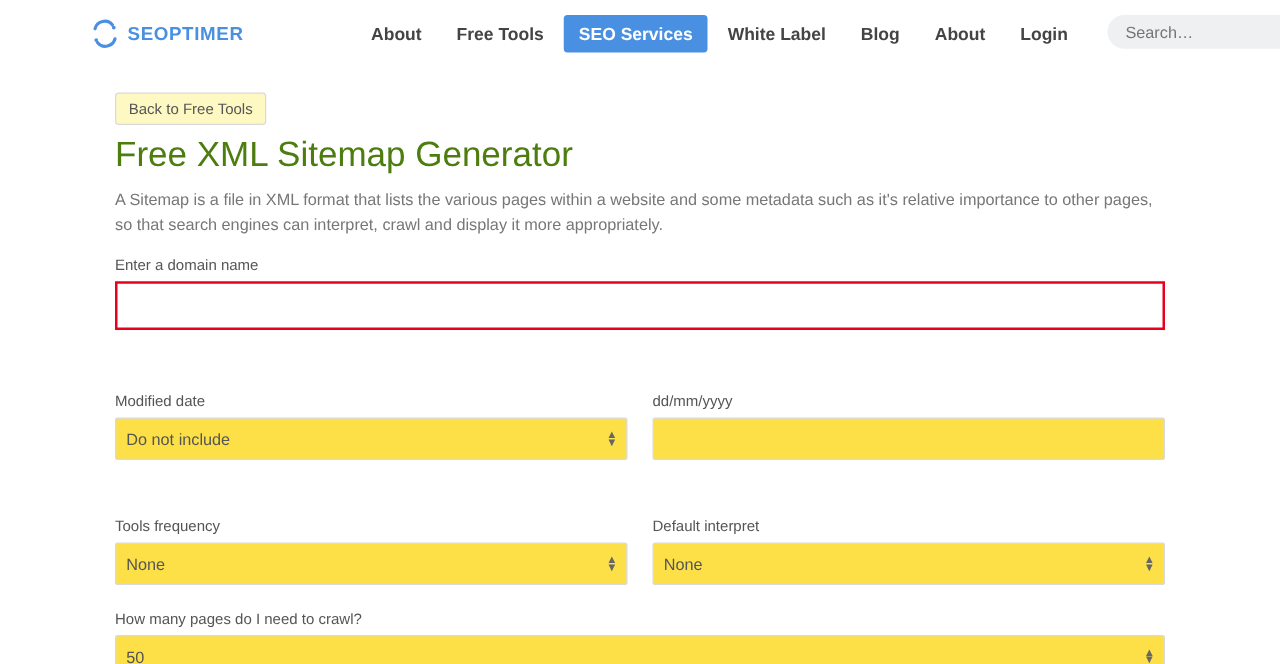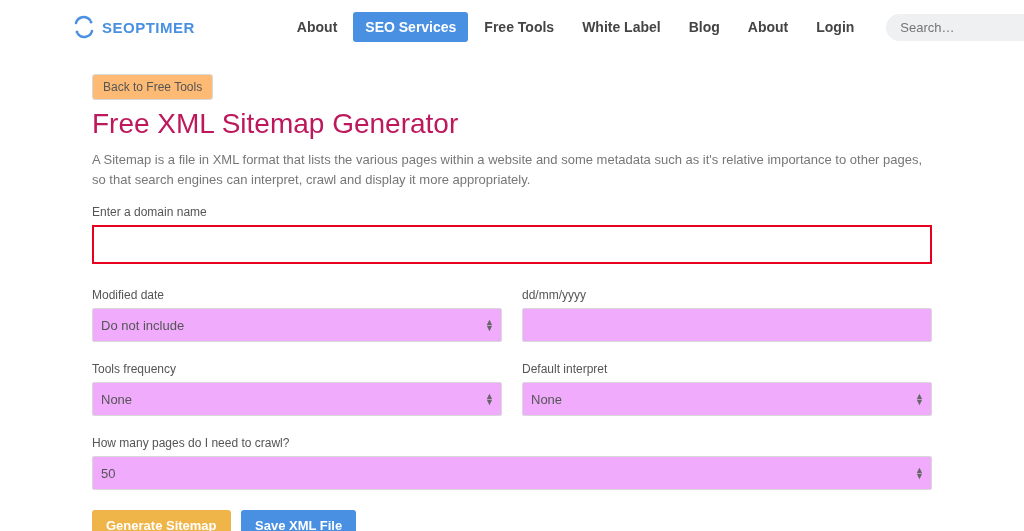--- a/index.html
+++ b/index.html
@@ -1,42 +1,42 @@
 <!DOCTYPE html>
 <html><head>
   <meta charset="utf-8">
   <style>
     * { margin: 0; padding: 0; box-sizing: border-box; }
     body { font-family: -apple-system, BlinkMacSystemFont, "Segoe UI", Helvetica, Arial, sans-serif; background: #fff; color: #333; }
     .container { max-width: 840px; margin: 0 auto; padding: 0 20px; }
     
     
-    .header { display: flex; align-items: center; padding: 12px 20px; max-width: 920px; margin: 0 auto; }
+    .header { display: flex; padding: 12px 20px; max-width: 920px; margin: 0 auto; }
     .logo { display: flex; align-items: center; gap: 6px; }
     .logo-text { color: #4a90e2; font-weight: 700; font-size: 15px; letter-spacing: 0.5px; }
     .nav { display: flex; align-items: center; gap: 4px; margin-left: 90px; flex: 1; }
     .nav-item { color: #444; font-size: 14px; font-weight: 600; text-decoration: none; padding: 7px 12px; border-radius: 3px; white-space: nowrap; }
     .nav-item.active { background: #4a90e2; color: #fff; }
     .search-wrap { position: relative; margin-left: 20px; }
     .search-input { background: #eef0f2; border: none; border-radius: 20px; padding: 6px 30px 6px 14px; font-size: 13px; color: #888; width: 160px; outline: none; }
     .search-icon-el { position: absolute; right: 10px; top: 50%; transform: translateY(-50%); color: #aaa; font-size: 12px; pointer-events: none; }
     
     
     .content { padding: 20px 0 40px; }
-    .back-btn { display: inline-block; border: 1px solid #d9d9d9; border-radius: 3px; padding: 5px 10px; font-size: 12px; color: #555; background: #fdba74; cursor: pointer; margin-bottom: 8px; }
-    .page-title { font-size: 28px; font-weight: 400; color: #be185d; margin-bottom: 10px; }
+    .back-btn { display: inline-block; border: 1px solid #d9d9d9; border-radius: 3px; padding: 5px 10px; font-size: 12px; color: #555; background: #fef9c3; cursor: pointer; margin-bottom: 8px; }
+    .page-title { font-size: 28px; font-weight: 400; color: #4d7c0f; margin-bottom: 10px; }
     .page-desc { font-size: 13px; color: #777; line-height: 1.5; margin-bottom: 16px; }
     
     .form-label { font-size: 12px; font-weight: 400; color: #555; margin-bottom: 6px; display: block; }
     .domain-input { width: 100%; border: 2px solid #e8001f; padding: 10px 8px; font-size: 13px; outline: none; margin-bottom: 24px; }
     
     .row { display: flex; gap: 20px; margin-bottom: 20px; }
-    .col { flex: 1; }
+    .col { flex: 1; margin-top: 26px; }
     
-    .select, .text-input { width: 100%; border: 1px solid #d9d9d9; border-radius: 2px; padding: 8px 8px; font-size: 13px; color: #555; background: #f0abfc; outline: none; height: 34px; }
+    .select, .text-input { width: 100%; border: 1px solid #d9d9d9; border-radius: 2px; padding: 8px 8px; font-size: 13px; color: #555; background: #fde047; outline: none; height: 34px; }
     .select { appearance: none; -webkit-appearance: none; background-image: none; }
     .select-wrap { position: relative; }
     .select-arrows { position: absolute; right: 8px; top: 50%; transform: translateY(-50%); pointer-events: none; font-size: 9px; color: #666; line-height: 0.7; display: flex; flex-direction: column; }
     
     .btn-group { margin-top: 20px; margin-bottom: 14px; }
     .btn { border: none; border-radius: 3px; padding: 8px 14px; font-size: 13px; font-weight: 600; color: #fff; cursor: pointer; }
     .btn-primary { background: #f0b548; }
     .btn-secondary { background: #4a90e2; margin-left: 6px; }
   </style>
 </head>
@@ -47,22 +47,22 @@
     <svg width="24" height="24" viewBox="0 0 24 24">
       <path fill="none" stroke="#4a90e2" stroke-width="2.5" stroke-linecap="round" d="M4 8 A8 8 0 0 1 18 5"></path>
       <path fill="none" stroke="#4a90e2" stroke-width="2.5" stroke-linecap="round" d="M20 16 A8 8 0 0 1 6 19"></path>
       <circle cx="19" cy="7" r="1.5" fill="#4a90e2"></circle>
       <circle cx="5" cy="17" r="1.5" fill="#4a90e2"></circle>
     </svg>
     <span class="logo-text">SEOPTIMER</span>
   </div>
   <nav class="nav">
     <a class="nav-item">About</a>
+    <a class="nav-item">Free Tools</a>
     <a class="nav-item active">SEO Services</a>
-    <a class="nav-item">Free Tools</a>
     <a class="nav-item">White Label</a>
     <a class="nav-item">Blog</a>
     <a class="nav-item">About</a>
     <a class="nav-item">Login</a>
   </nav>
   <div class="search-wrap">
     <input class="search-input" placeholder="Search…" style="">
     <span class="search-icon-el">
       <svg width="12" height="12" viewBox="0 0 16 16">
           <circle cx="7" cy="7" r="5" fill="none" stroke="#aaa" stroke-width="2"></circle>

